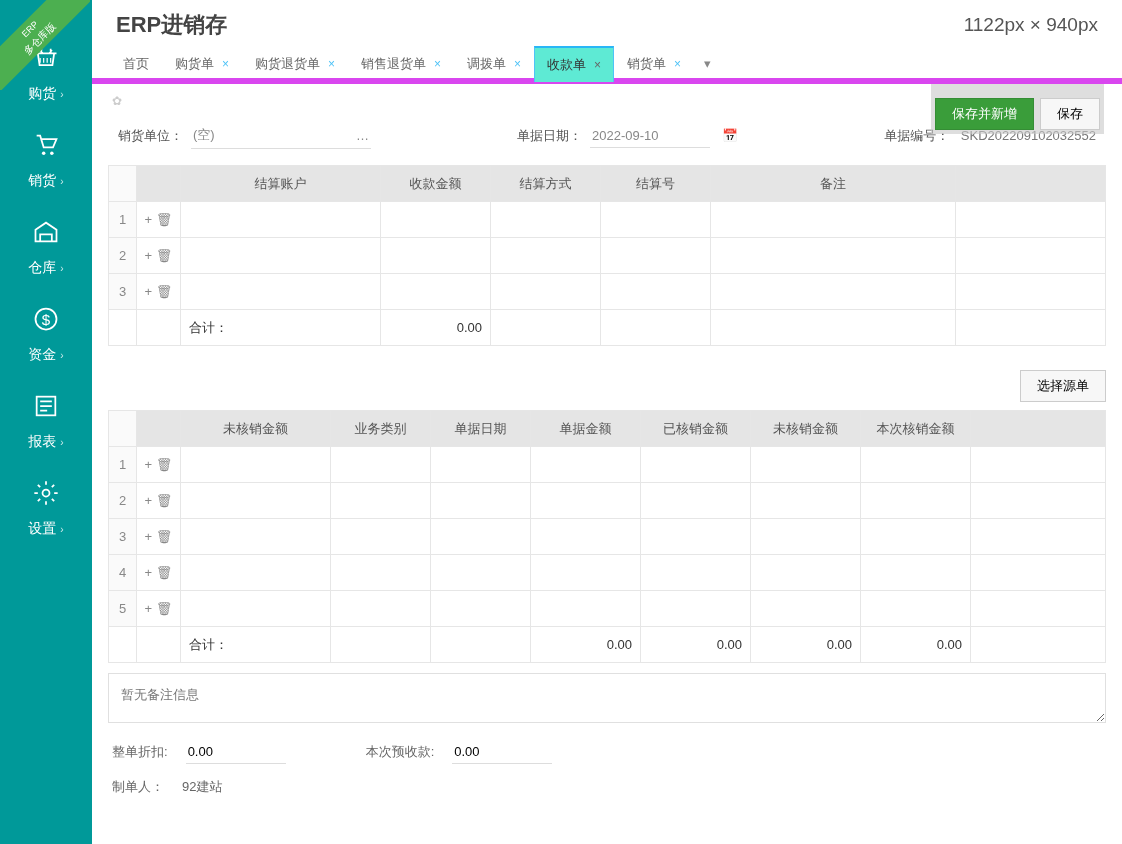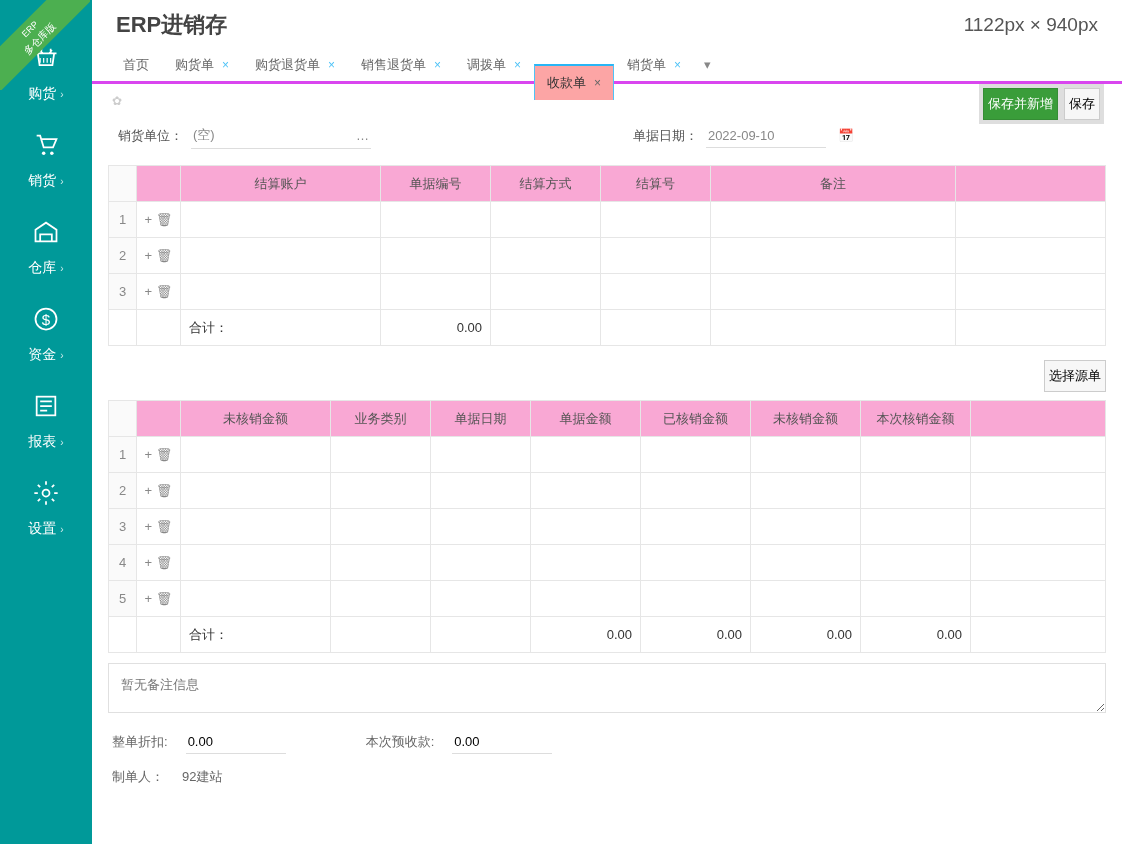--- a/index.html
+++ b/index.html
@@ -20,50 +20,50 @@
 .sidebar-item .chevron { font-size: 10px; opacity: 0.8; }
 
 
 .main { flex: 1; display: flex; flex-direction: column; background: #fff; }
 
 .header { display: flex; align-items: center; justify-content: space-between; padding: 10px 24px 8px 24px; }
 .app-title { font-size: 22px; font-weight: bold; color: #444; }
 .dims { font-size: 19px; color: #555; }
 
 
-.tabs { display: flex; align-items: center; border-bottom: 3px solid #d946ef; padding: 0 18px; height: 36px; }
+.tabs { display: flex; align-items: center; border-bottom: 6px solid #d946ef; padding: 0 18px; height: 36px; }
 .tab { display: flex; align-items: center; gap: 8px; padding: 0 12px; height: 36px; border: 1px solid transparent; border-bottom: none; color: #666; cursor: pointer; }
-.tab.active { border-color: #4fc3f7; border-top: 2px solid #29b6f6; background: #fca5a5; color: #333; position: relative; top: 17px; }
+.tab.active { border-color: #4fc3f7; border-top: 2px solid #29b6f6; background: #5eead4; color: #333; position: relative; top: 1px; }
 .tab .close { color: #4fc3f7; font-size: 12px; cursor: pointer; }
 .tab.active .close { color: #666; }
 .tab-caret { padding: 0 10px; color: #888; cursor: pointer; }
 
 
 .content { flex: 1; padding: 8px 16px 16px 16px; position: relative; overflow: auto; }
 .gear-icon { position: absolute; top: 10px; left: 20px; color: #ccc; font-size: 12px; cursor: pointer; }
 
 .action-bar { position: absolute; top: 0; right: 18px; display: flex; gap: 6px; background: rgba(200,200,200,0.6); padding: 4px; }
-.btn { padding: 6px 4px; border: 1px solid #ccc; background: #f7f7f7; cursor: pointer; font-size: 13px; }
+.btn { padding: 6px 16px; border: 1px solid #ccc; background: #f7f7f7; cursor: pointer; font-size: 13px; margin-top: 10px; }
 .btn-primary { background: #3a9d3a; color: #fff; border-color: #358d35; }
 
 
 .form-row { display: flex; align-items: center; gap: 20px; padding: 30px 10px 16px 10px; }
 .form-field { display: flex; align-items: center; gap: 8px; }
 .form-field label { color: #555; font-size: 13px; }
 .form-field .value { color: #888; min-width: 120px; border-bottom: 1px solid #ddd; padding: 4px 2px; display: flex; justify-content: space-between; align-items: center; }
 .form-field .value .ellipsis { color: #888; cursor: pointer; }
 .form-field .cal-icon { color: #888; cursor: pointer; margin-left: 4px; }
 .spacer { flex: 1; }
 .doc-no { color: #555; font-size: 13px; }
 .doc-no .no-val { color: #777; margin-left: 8px; }
 
 
 .grid { border: 1px solid #ddd; border-collapse: collapse; width: 100%; }
 .grid th, .grid td { border: 1px solid #e6e6e6; padding: 0; height: 36px; text-align: center; font-weight: normal; font-size: 13px; }
-.grid th { background: #f9a8d4; color: #555; }
+.grid th { background: #e5e5e5; color: #555; }
 .grid .rownum { width: 28px; background: #fafafa; color: #888; }
 .grid .ops { width: 44px; }
 .grid .ops span { cursor: pointer; color: #888; margin: 0 2px; font-size: 13px; }
 .grid .right { text-align: right; padding-right: 8px; }
 .grid .left { text-align: left; padding-left: 8px; }
 .grid .total-row td { background: #fff; }
 
 .table-actions { display: flex; justify-content: flex-end; margin: 14px 0 8px 0; }
 
 
@@ -206,30 +206,34 @@
         </div>
         <div class="spacer"></div>
         <div class="form-field">
           <label>单据日期：</label>
           <span class="value" style="width:90px;">
               <span>2022-09-10</span>
             </span>
           <span class="cal-icon">📅</span>
         </div>
         <div class="spacer"></div>
+        <div class="doc-no">
+          <span>单据编号：</span>
+          <span class="no-val">SKD202209102032552</span>
+        </div>
       </div>
 
       
       <table class="grid">
         <thead>
           <tr>
             <th class="rownum"></th>
               <th class="ops"></th>
             <th style="width:200px">结算账户</th>
-            <th style="width:110px">单据编号</th>
+            <th style="width:110px">收款金额</th>
             <th style="width:110px">结算方式</th>
             <th style="width:110px">结算号</th>
             <th>备注</th>
             <th style="width:150px"></th>
           </tr>
         </thead>
         <tbody>
           <tr>
               <td class="rownum">1</td>
               <td class="ops"><span>+</span><span>🗑</span></td>

